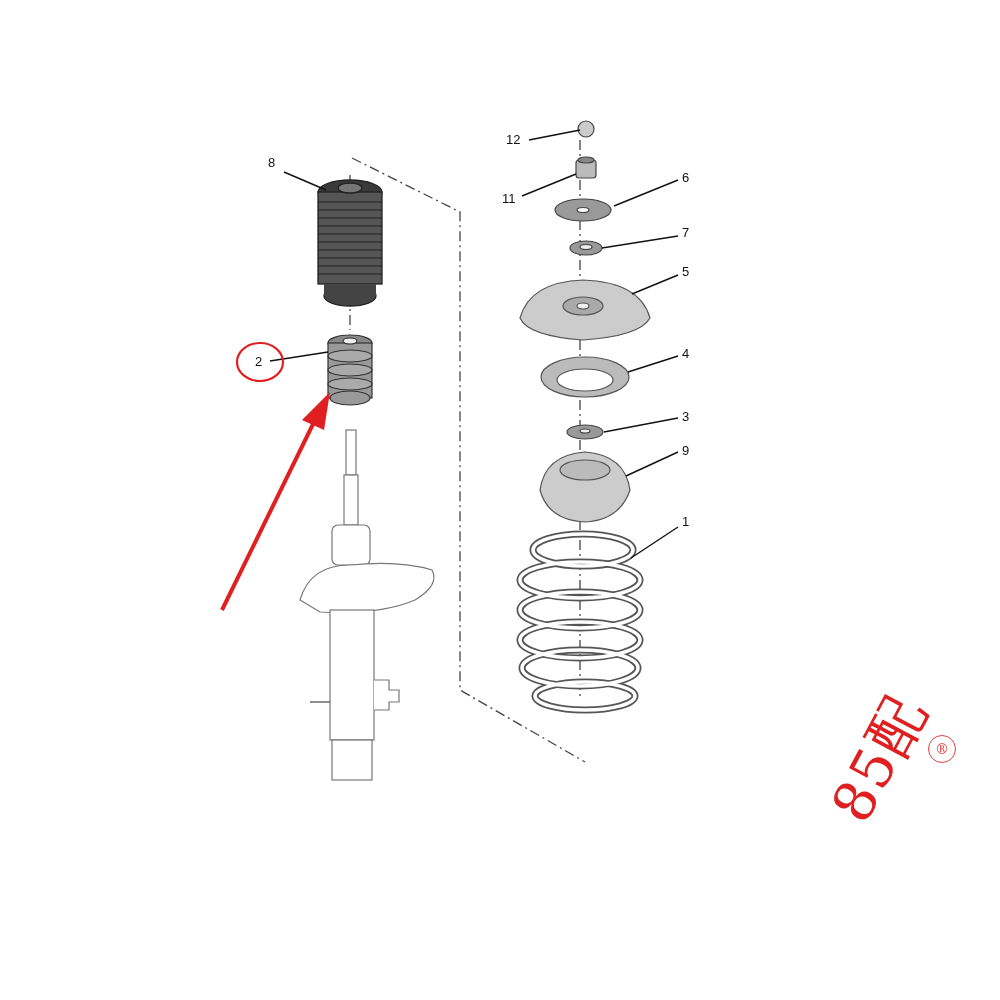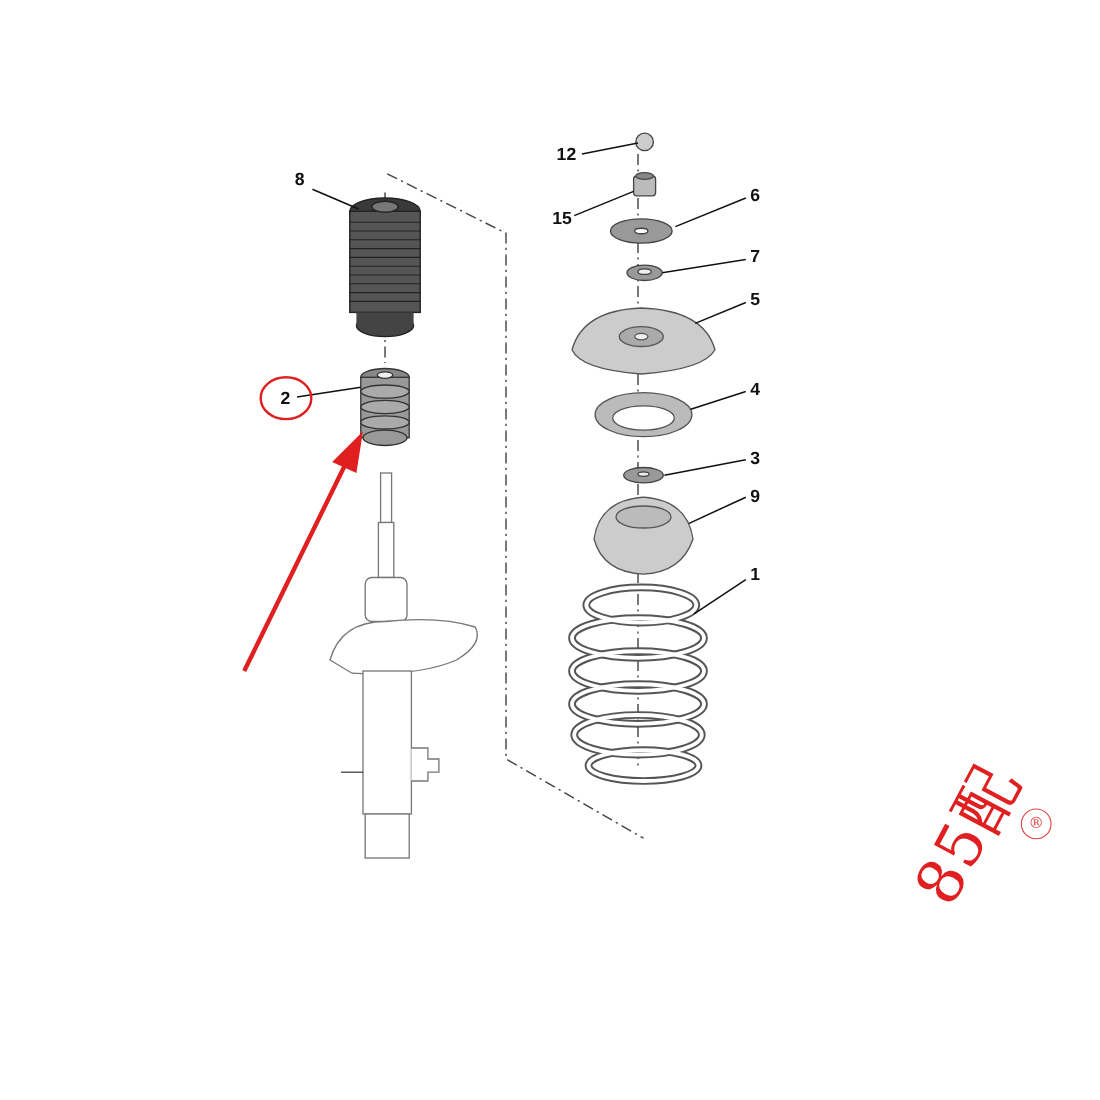--- a/index.html
+++ b/index.html
@@ -1,18 +1,18 @@
 <!DOCTYPE html>
 <html><head>
 <meta charset="utf-8">
 <style>
   html, body { margin:0; padding:0; background:#ffffff; }
   body { width:1000px; height:1000px; position:relative; overflow:hidden; font-family:"Liberation Sans", sans-serif; }
   svg.diagram { position:absolute; left:0; top:0; width:1000px; height:1000px; }
-  .callout { position:absolute; font-weight:bold; font-size:16px; color:#111; font-family:"Liberation Sans", sans-serif; }
+  .callout { position:absolute; font-weight:normal; font-size:13px; color:#111; font-family:"Liberation Sans", sans-serif; }
   .watermark { position:absolute; left:815px; top:800px; transform:rotate(-62deg); transform-origin:left top; color:#e02020; font-family:"DejaVu Serif", serif; font-size:56px; letter-spacing:2px; white-space:nowrap; }
   .reg { position:absolute; left:928px; top:735px; width:26px; height:26px; border:1.5px solid #e04040; border-radius:50%; color:#e04040; font-size:14px; text-align:center; line-height:26px; font-family:"DejaVu Serif", serif; }
 </style>
 </head>
 <body>
 
 <svg class="diagram" viewBox="0 0 1000 1000">
 
   <g stroke="#444" stroke-width="1.3" fill="none" stroke-dasharray="10,4,2,4">
     <path d="M352,158 L460,212 L460,690 L585,762"></path>
@@ -127,21 +127,21 @@
   <g stroke="#e02020" fill="none">
     <ellipse cx="260" cy="362" rx="23" ry="19" stroke-width="2.2"></ellipse>
     <path d="M222,610 L316,418" stroke-width="4"></path>
     <path d="M330,392 L302,420 L324,430 Z" fill="#e02020" stroke="none"></path>
   </g>
 </svg>
 
 <div class="callout" style="left:268px;top:155px;">8</div>
 <div class="callout" style="left:255px;top:354px;">2</div>
 <div class="callout" style="left:506px;top:132px;">12</div>
-<div class="callout" style="left:502px;top:191px;">15</div>
+<div class="callout" style="left:502px;top:191px;">11</div>
 <div class="callout" style="left:682px;top:170px;">6</div>
 <div class="callout" style="left:682px;top:225px;">7</div>
 <div class="callout" style="left:682px;top:264px;">5</div>
 <div class="callout" style="left:682px;top:346px;">4</div>
 <div class="callout" style="left:682px;top:409px;">3</div>
 <div class="callout" style="left:682px;top:443px;">9</div>
 <div class="callout" style="left:682px;top:514px;">1</div>
 
 <div class="reg">®</div>
 <div class="watermark">85配</div>

